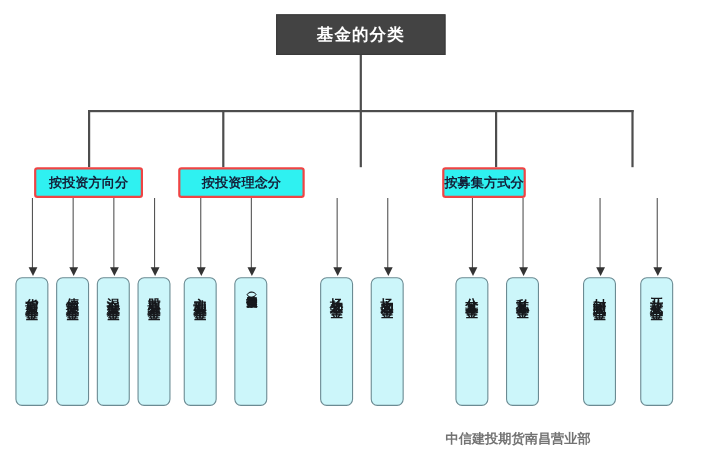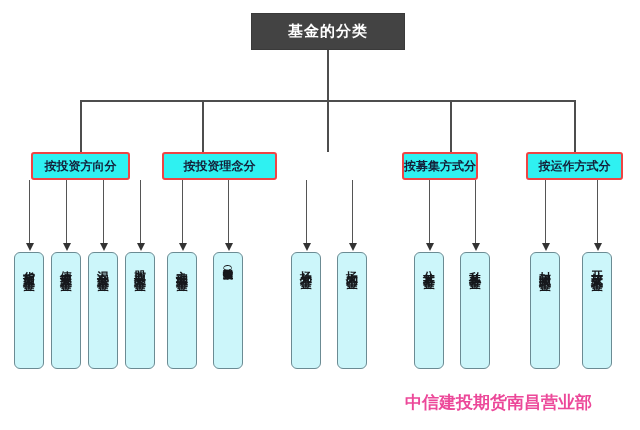--- a/index.html
+++ b/index.html
@@ -121,22 +121,22 @@
     line-height: 13px;
     letter-spacing: 0px;
     padding-top: 0;
   }
 
   
   .footer {
     position: absolute;
     left: 405px;
     top: 391px;
-    color: #ec4899;
-    font-size: 17px;
+    color: #737373;
+    font-size: 12px;
     font-weight: bold;
     white-space: nowrap;
   }
 </style>
 </head>
 <body>
 
 <div id="canvas">
 
   <div class="root-box">
@@ -155,23 +155,20 @@
 
   <div class="cat-box" style="left:31px; width:99px;">
     <span>按投资方向分</span>
   </div>
   <div class="cat-box" style="left:162px; width:115px;">
     <span>按投资理念分</span>
   </div>
   <div class="cat-box" style="left:402px; width:76px;">
     <span>按募集方式分</span>
   </div>
-  <div class="cat-box" style="left:526px; width:97px;">
-    <span>按运作方式分</span>
-  </div>
 
   <div class="arrow" style="left:29px; top:180px; height:64px;"></div>
   <div class="arrow" style="left:66px; top:180px; height:64px;"></div>
   <div class="arrow" style="left:103px; top:180px; height:64px;"></div>
   <div class="arrow" style="left:140px; top:180px; height:64px;"></div>
 
   <div class="arrow" style="left:182px; top:180px; height:64px;"></div>
   <div class="arrow" style="left:228px; top:180px; height:64px;"></div>
 
   <div class="arrow" style="left:306px; top:180px; height:64px;"></div>

